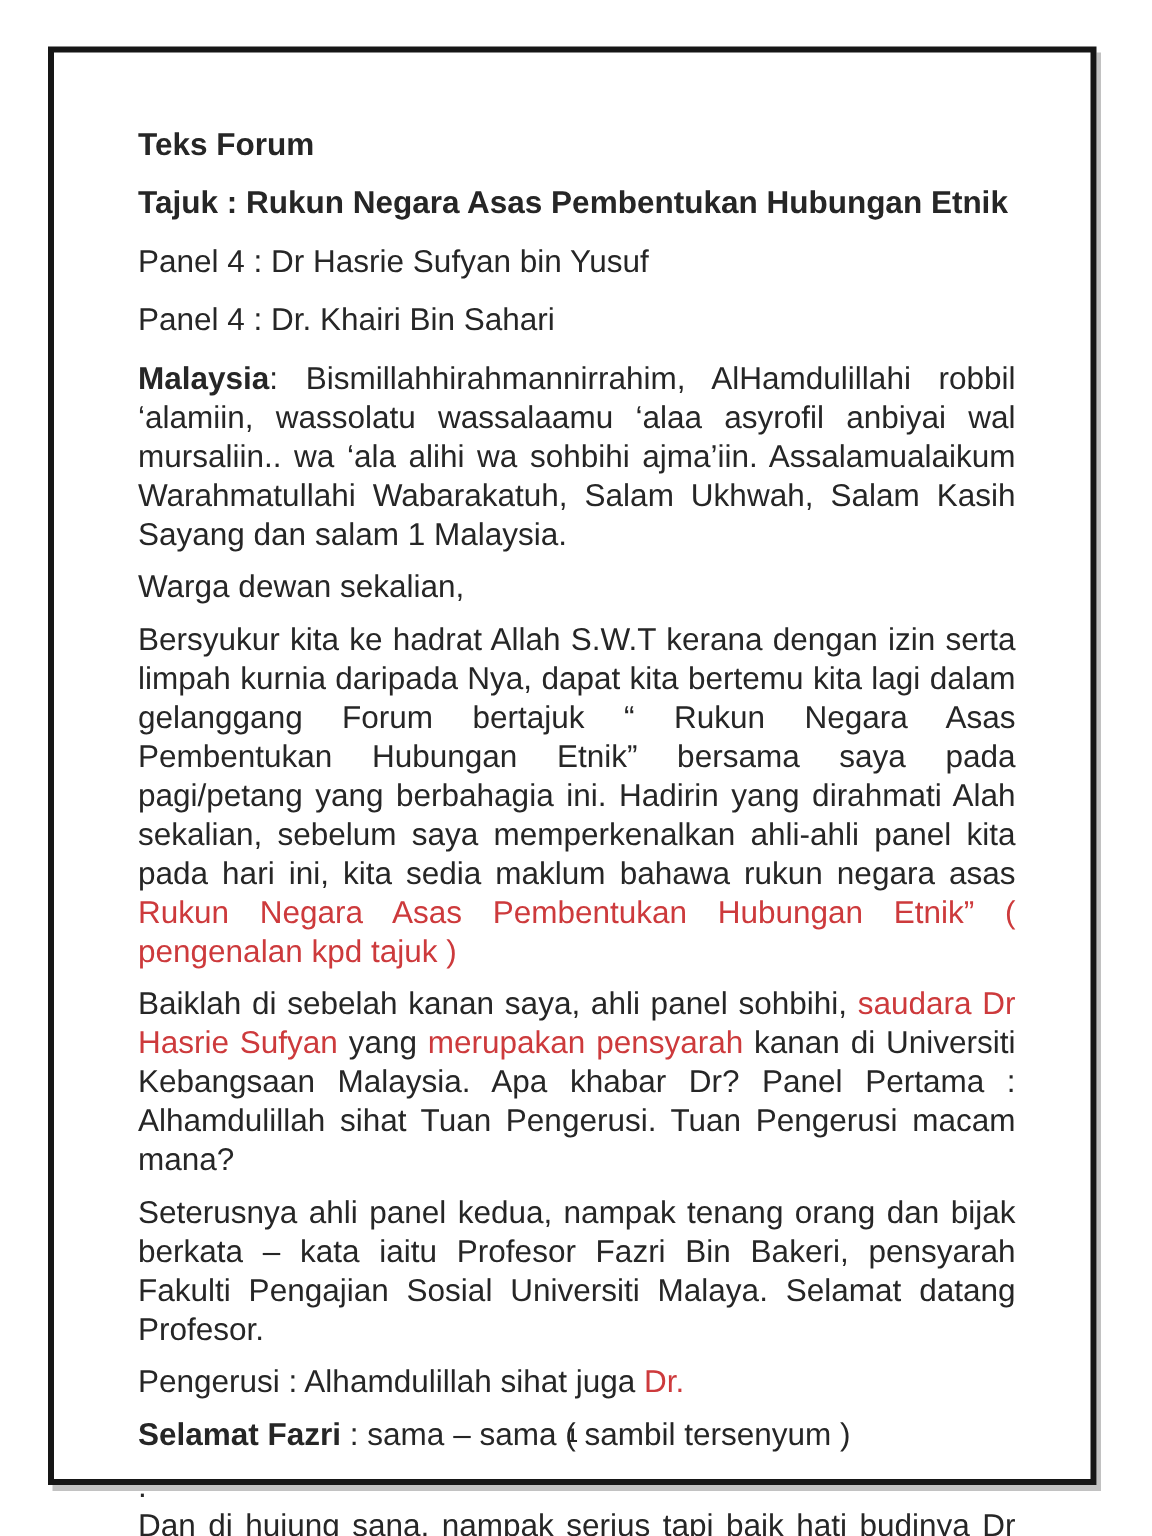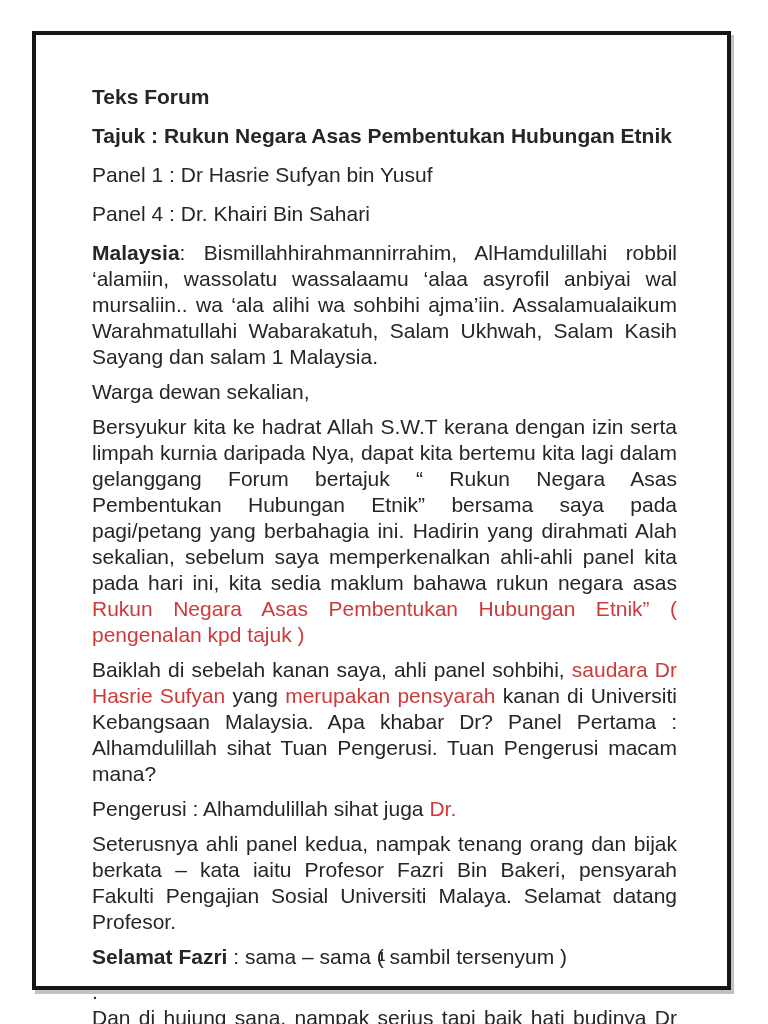--- a/index.html
+++ b/index.html
@@ -56,27 +56,27 @@
   }
 </style>
 </head>
 <body>
 
 <div class="viewer">
   <div class="page-frame">
     <div class="content">
         <p class="para gap-lg"><span class="bold">Teks Forum</span></p>
         <p class="para gap-lg"><span class="bold">Tajuk : Rukun Negara Asas Pembentukan Hubungan Etnik</span></p>
-        <p class="para gap-lg"><span>Panel 1 : Dr Hasrie Sufyan bin Yusuf</span></p>
+        <p class="para gap-lg"><span>Panel 4 : Dr Hasrie Sufyan bin Yusuf</span></p>
         <p class="para gap-lg"><span>Panel 4 : Dr. Khairi Bin Sahari</span></p>
         <p class="para just"><span class="bold">Malaysia</span><span>: Bismillahhirahmannirrahim, AlHamdulillahi robbil ‘alamiin, wassolatu wassalaamu ‘alaa asyrofil anbiyai wal mursaliin.. wa ‘ala alihi wa sohbihi ajma’iin. Assalamualaikum Warahmatullahi Wabarakatuh, Salam Ukhwah, Salam Kasih Sayang dan salam 1 Malaysia.</span></p>
         <p class="para"><span>Warga dewan sekalian,</span></p>
         <p class="para just"><span>Bersyukur kita ke hadrat Allah S.W.T kerana dengan izin serta limpah kurnia daripada Nya, dapat kita bertemu kita lagi dalam gelanggang Forum bertajuk “ Rukun Negara Asas Pembentukan Hubungan Etnik” bersama saya pada pagi/petang yang berbahagia ini. Hadirin yang dirahmati Alah sekalian, sebelum saya memperkenalkan ahli-ahli panel kita pada hari ini, kita sedia maklum bahawa rukun negara asas </span><span class="red">Rukun Negara Asas Pembentukan Hubungan Etnik” ( pengenalan kpd tajuk )</span></p>
         <p class="para just"><span>Baiklah di sebelah kanan saya, ahli panel sohbihi, </span><span class="red">saudara Dr Hasrie Sufyan</span><span> yang </span><span class="red">merupakan pensyarah</span><span> kanan di Universiti Kebangsaan Malaysia. Apa khabar Dr? Panel Pertama : Alhamdulillah sihat Tuan Pengerusi. Tuan  Pengerusi macam mana?</span></p>
+        <p class="para just"><span>Seterusnya ahli panel kedua, nampak tenang orang dan bijak berkata – kata iaitu Profesor Fazri Bin Bakeri, pensyarah Fakulti Pengajian Sosial Universiti Malaya. Selamat datang Profesor.</span></p>
         <p class="para"><span>Pengerusi : Alhamdulillah sihat juga </span><span class="red">Dr.</span></p>
-        <p class="para just"><span>Seterusnya ahli panel kedua, nampak tenang orang dan bijak berkata – kata iaitu Profesor Fazri Bin Bakeri, pensyarah Fakulti Pengajian Sosial Universiti Malaya. Selamat datang Profesor.</span></p>
         <p class="para"><span class="bold">Selamat Fazri </span><span>: sama – sama ( sambil tersenyum )</span></p>
         <p class="para dot"><span>.</span></p>
         <p class="para just"><span>Dan di hujung sana, nampak serius tapi baik hati budinya Dr Khairi Bin Sahari dari Universiti Malaysia Sarawak. Selamat datang juga buat Dr. Tidak lupa juga kepada ahli panel kita</span></p>
       </div>
     <div class="page-number">1</div>
   </div>
 </div>
 
 </body></html>

